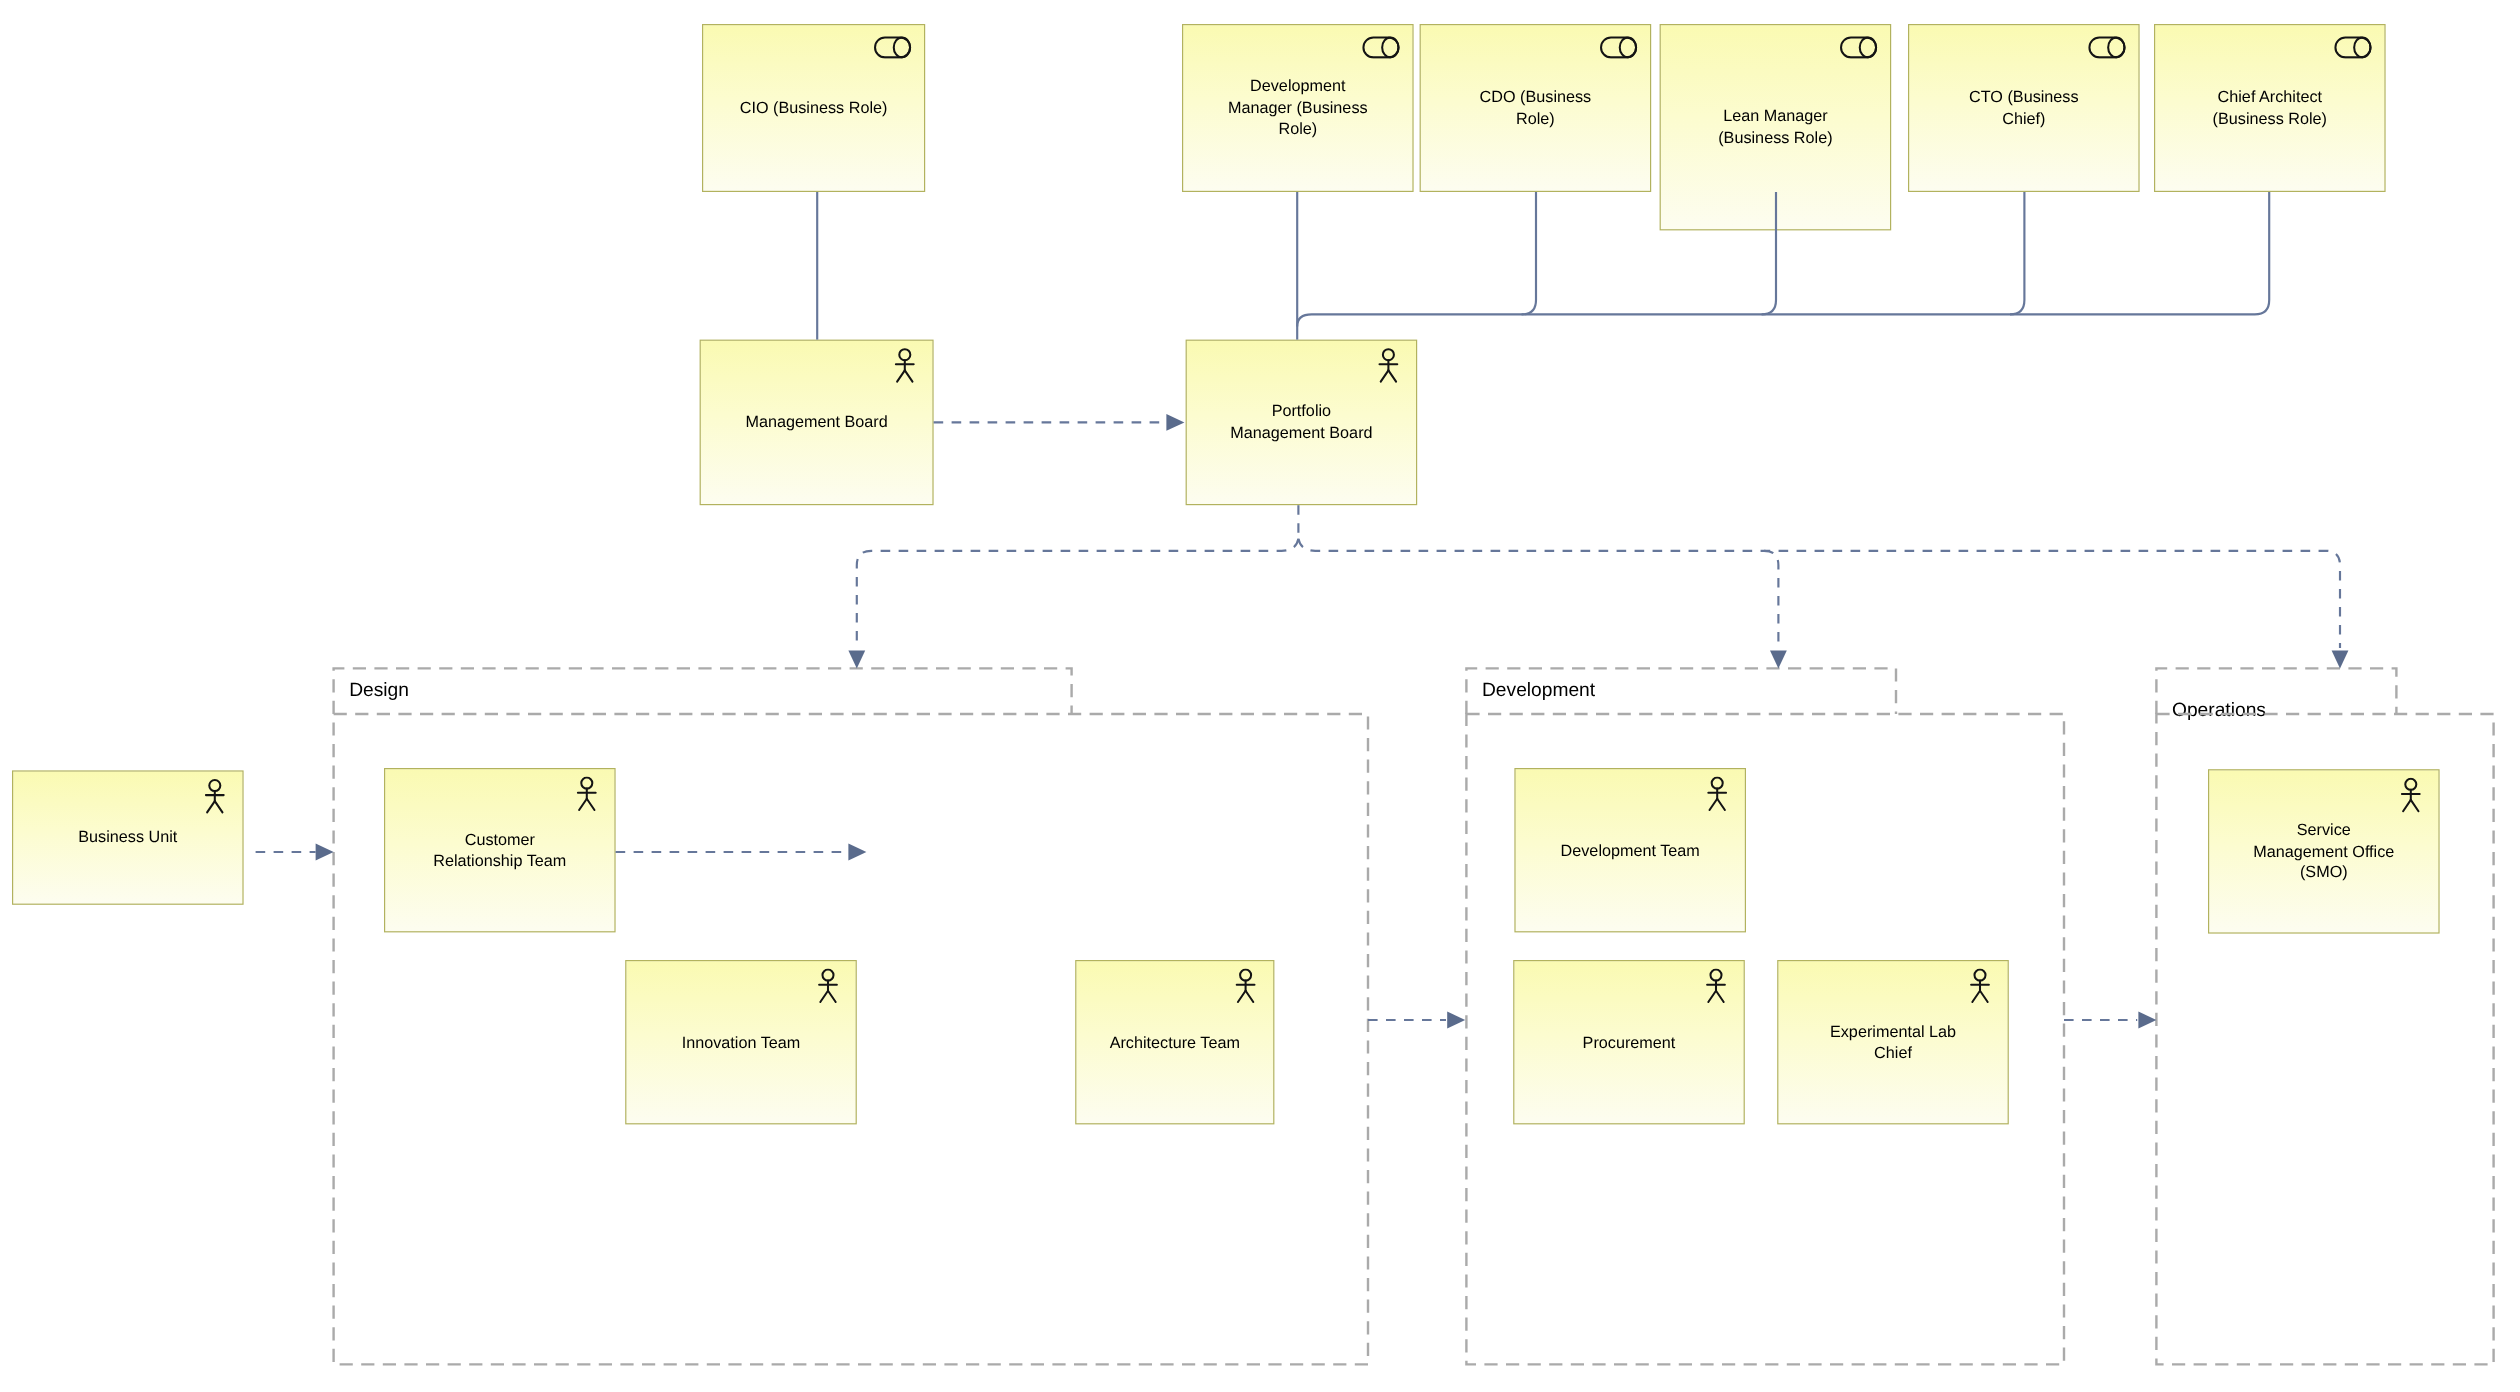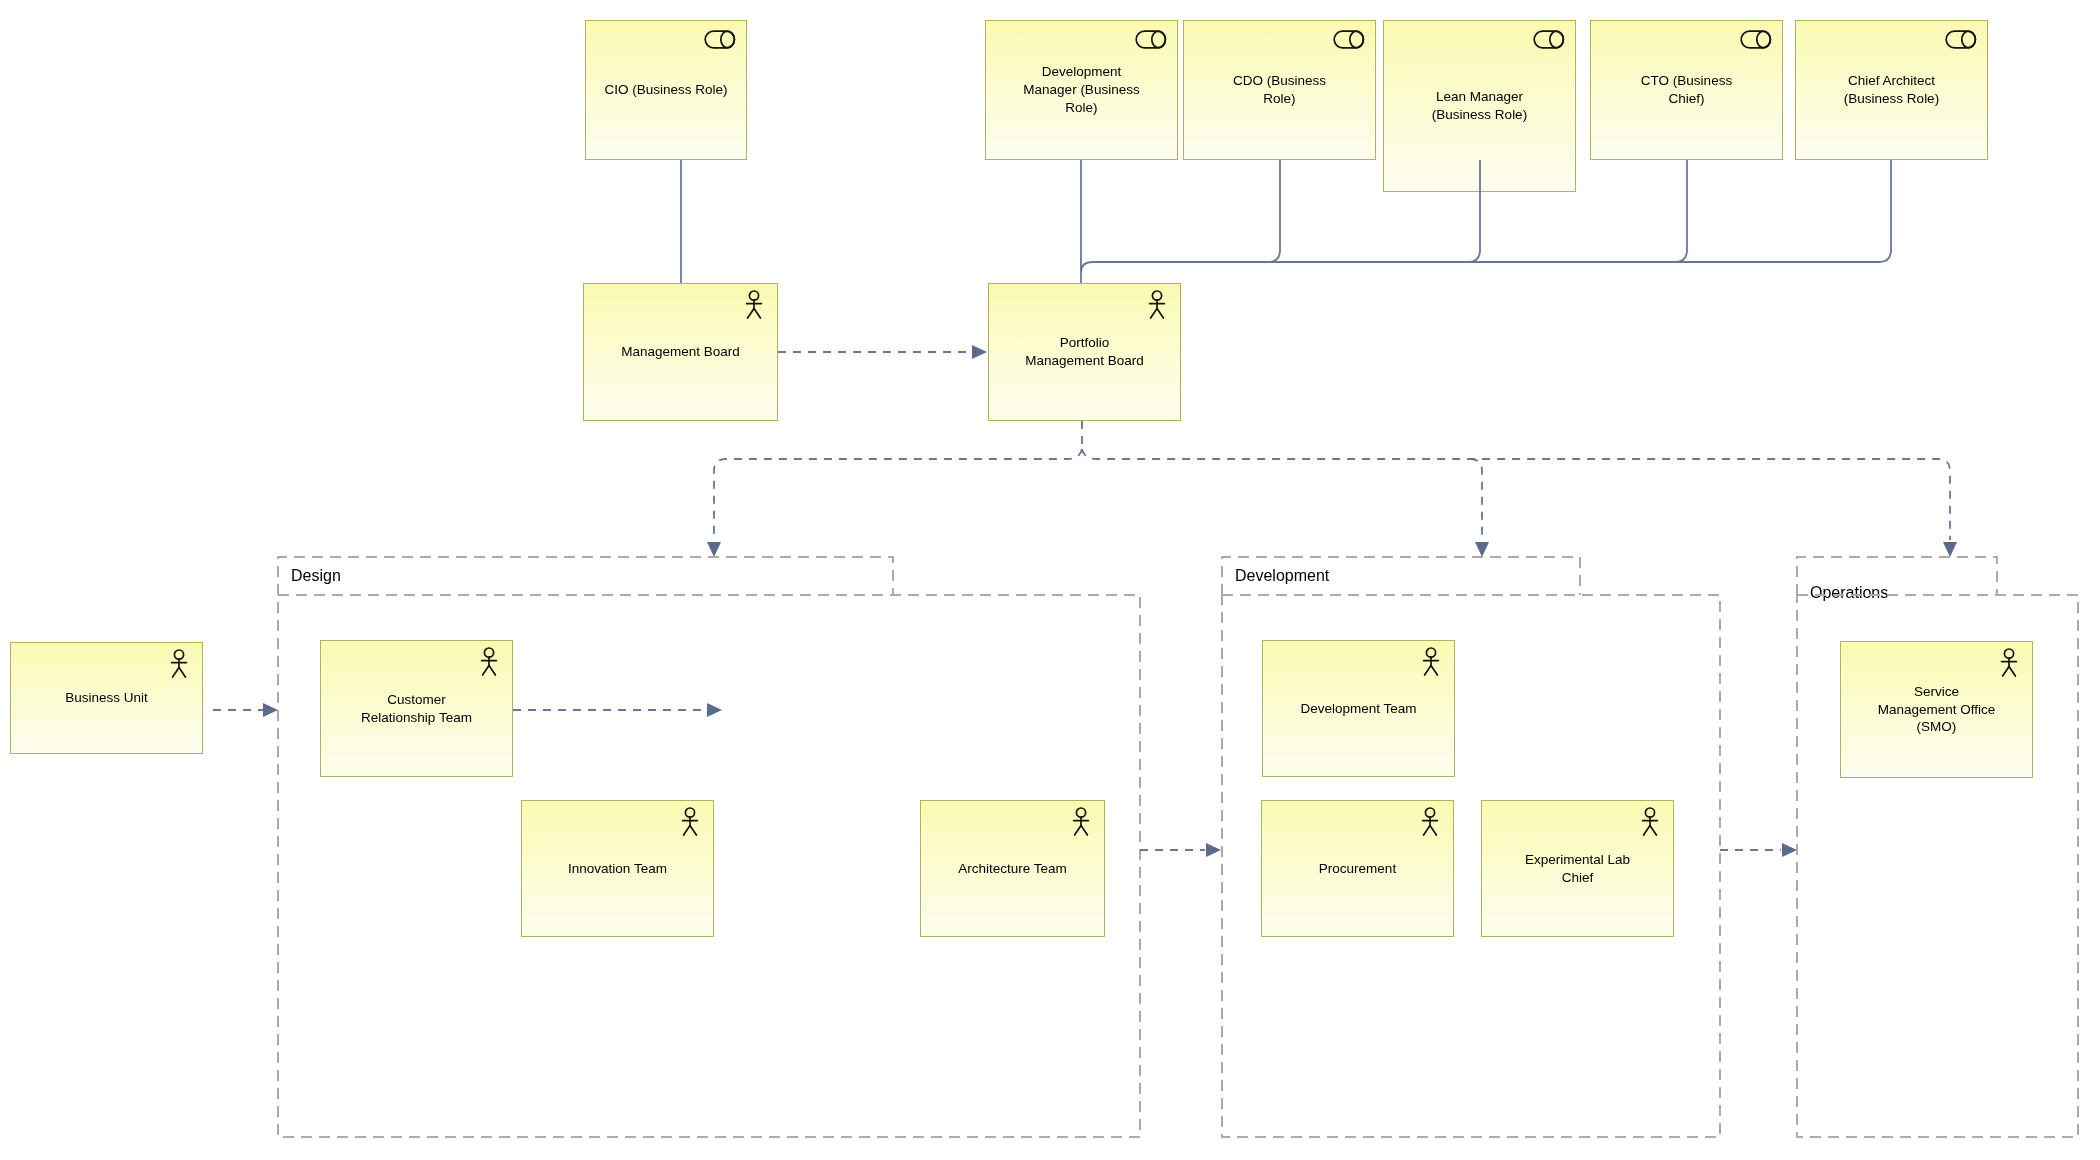--- a/index.html
+++ b/index.html
@@ -65,21 +65,21 @@
 
   <div class="group-region" style="left:278px;top:557px;width:862px;height:580px"></div>
   <div class="group-header-label" style="left:278px;top:557px;width:615px;height:38px">Design</div>
 
   <div class="group-region" style="left:1222px;top:557px;width:498px;height:580px"></div>
   <div class="group-header-label" style="left:1222px;top:557px;width:358px;height:38px">Development</div>
 
   <div class="group-region" style="left:1797px;top:557px;width:281px;height:580px"></div>
   <div class="group-header-label" style="left:1797px;top:574px;width:200px;height:38px">Operations</div>
 
-  <div class="node" style="left:585px;top:20px;width:162px;height:140px">
+  <div class="node" style="left:585px;top:20px;width:186px;height:140px">
     <svg class="icon role" width="33" height="19" viewBox="0 0 33 19">
         <use href="#role-def"></use>
       </svg>
     <div class="label">CIO (Business Role)</div>
   </div>
 
   <div class="node" style="left:985px;top:20px;width:193px;height:140px">
     <svg class="icon role" width="33" height="19" viewBox="0 0 33 19">
         <use href="#role-def"></use>
       </svg>
@@ -151,21 +151,21 @@
   </div>
 
 
   <div class="node" style="left:521px;top:800px;width:193px;height:137px">
     <svg class="icon actor" width="22" height="30" viewBox="0 0 22 30">
         <use href="#actor-def"></use>
       </svg>
     <div class="label">Innovation Team</div>
   </div>
 
-  <div class="node" style="left:920px;top:800px;width:185px;height:137px">
+  <div class="node" style="left:896px;top:800px;width:166px;height:137px">
     <svg class="icon actor" width="22" height="30" viewBox="0 0 22 30">
         <use href="#actor-def"></use>
       </svg>
     <div class="label">Architecture Team</div>
   </div>
 
   <div class="node" style="left:1262px;top:640px;width:193px;height:137px">
     <svg class="icon actor" width="22" height="30" viewBox="0 0 22 30">
         <use href="#actor-def"></use>
       </svg>

